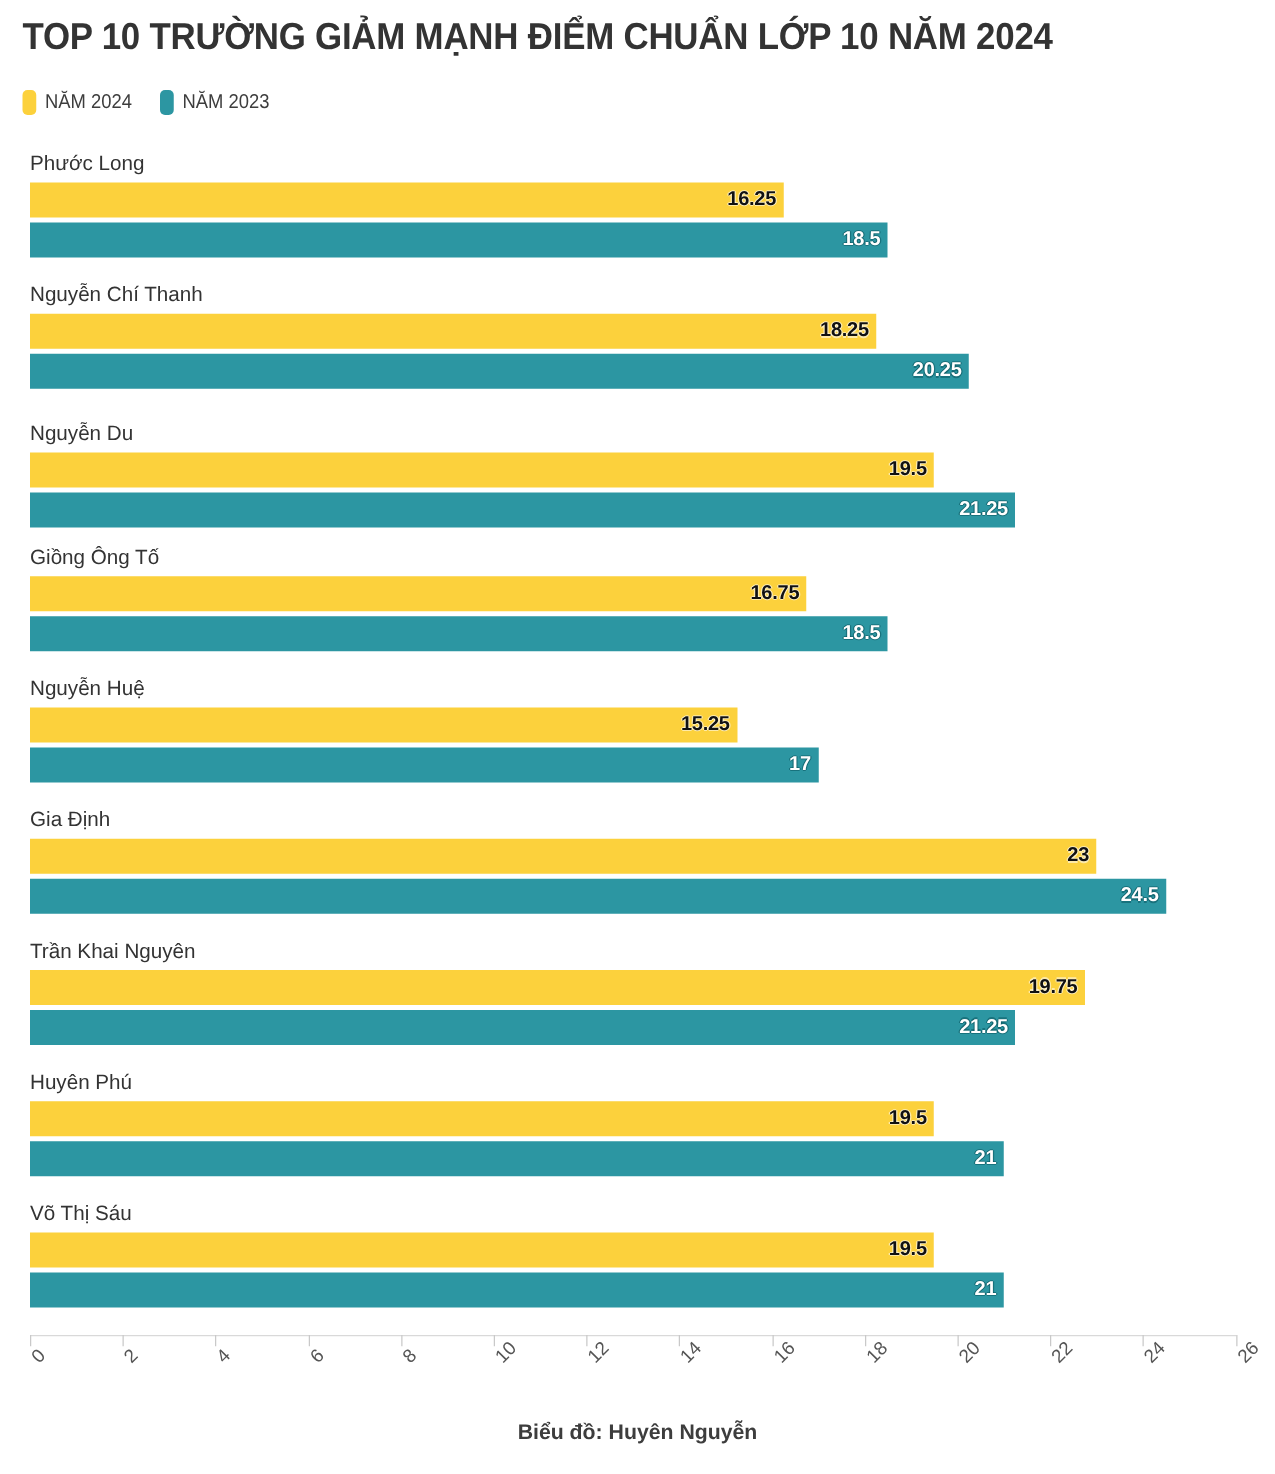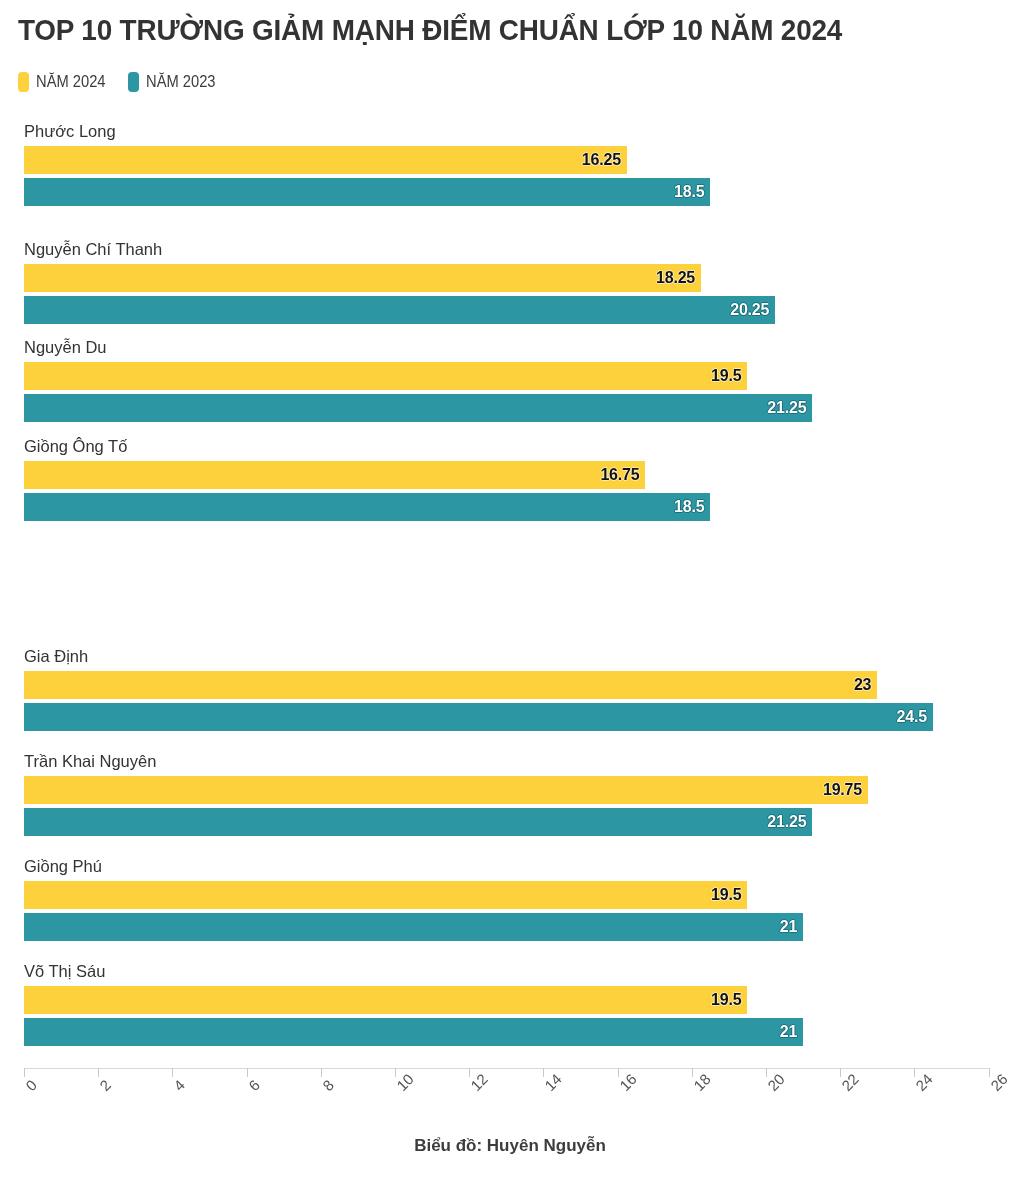--- a/index.html
+++ b/index.html
@@ -199,21 +199,21 @@
           <div class="bar y" title="NĂM 2024: 16.25" style="width: 602.875px; background: rgb(252, 209, 60);">
             <div class="bar-value y" style="right: 6px;">16.25</div>
           </div>
         </div>
         <div class="bar-row r2" style="width: 996px;">
           <div class="bar t" title="NĂM 2023: 18.5" style="width: 686.35px; background: rgb(44, 150, 162);">
             <div class="bar-value t" style="right: 6px;">18.5</div>
           </div>
         </div>
       </div>
-      <div class="group" style="top: 118px;">
+      <div class="group" style="top: 105px;">
         <div class="cat-label">Nguyễn Chí Thanh</div>
         <div class="bar-row r1" style="width: 996px;">
           <div class="bar y" title="NĂM 2024: 18.25" style="width: 677.075px; background: rgb(252, 209, 60);">
             <div class="bar-value y" style="right: 6px;">18.25</div>
           </div>
         </div>
         <div class="bar-row r2" style="width: 996px;">
           <div class="bar t" title="NĂM 2023: 20.25" style="width: 751.275px; background: rgb(44, 150, 162);">
             <div class="bar-value t" style="right: 6px;">20.25</div>
           </div>
@@ -238,20 +238,33 @@
           <div class="bar y" title="NĂM 2024: 16.75" style="width: 621.425px; background: rgb(252, 209, 60);">
             <div class="bar-value y" style="right: 6px;">16.75</div>
           </div>
         </div>
         <div class="bar-row r2" style="width: 996px;">
           <div class="bar t" title="NĂM 2023: 18.5" style="width: 686.35px; background: rgb(44, 150, 162);">
             <div class="bar-value t" style="right: 6px;">18.5</div>
           </div>
         </div>
       </div>
+      <div class="group" style="top: 420px;">
+        <div class="cat-label">Nguyễn Huệ</div>
+        <div class="bar-row r1" style="width: 996px;">
+          <div class="bar y" title="NĂM 2024: 15.25" style="width: 565.775px; background: rgb(252, 209, 60);">
+            <div class="bar-value y" style="right: 6px;">15.25</div>
+          </div>
+        </div>
+        <div class="bar-row r2" style="width: 996px;">
+          <div class="bar t" title="NĂM 2023: 17" style="width: 630.7px; background: rgb(44, 150, 162);">
+            <div class="bar-value t" style="right: 6px;">17</div>
+          </div>
+        </div>
+      </div>
       <div class="group" style="top: 525px;">
         <div class="cat-label">Gia Định</div>
         <div class="bar-row r1" style="width: 996px;">
           <div class="bar y" title="NĂM 2024: 23" style="width: 853.3px; background: rgb(252, 209, 60);">
             <div class="bar-value y" style="right: 6px;">23</div>
           </div>
         </div>
         <div class="bar-row r2" style="width: 996px;">
           <div class="bar t" title="NĂM 2023: 24.5" style="width: 908.95px; background: rgb(44, 150, 162);">
             <div class="bar-value t" style="right: 6px;">24.5</div>
@@ -265,21 +278,21 @@
             <div class="bar-value y" style="right: 6px;">19.75</div>
           </div>
         </div>
         <div class="bar-row r2" style="width: 996px;">
           <div class="bar t" title="NĂM 2023: 21.25" style="width: 788.375px; background: rgb(44, 150, 162);">
             <div class="bar-value t" style="right: 6px;">21.25</div>
           </div>
         </div>
       </div>
       <div class="group" style="top: 735px;">
-        <div class="cat-label">Giồng Phú</div>
+        <div class="cat-label">Huyên Phú</div>
         <div class="bar-row r1" style="width: 996px;">
           <div class="bar y" title="NĂM 2024: 19.5" style="width: 723.45px; background: rgb(252, 209, 60);">
             <div class="bar-value y" style="right: 6px;">19.5</div>
           </div>
         </div>
         <div class="bar-row r2" style="width: 996px;">
           <div class="bar t" title="NĂM 2023: 21" style="width: 779.1px; background: rgb(44, 150, 162);">
             <div class="bar-value t" style="right: 6px;">21</div>
           </div>
         </div>

